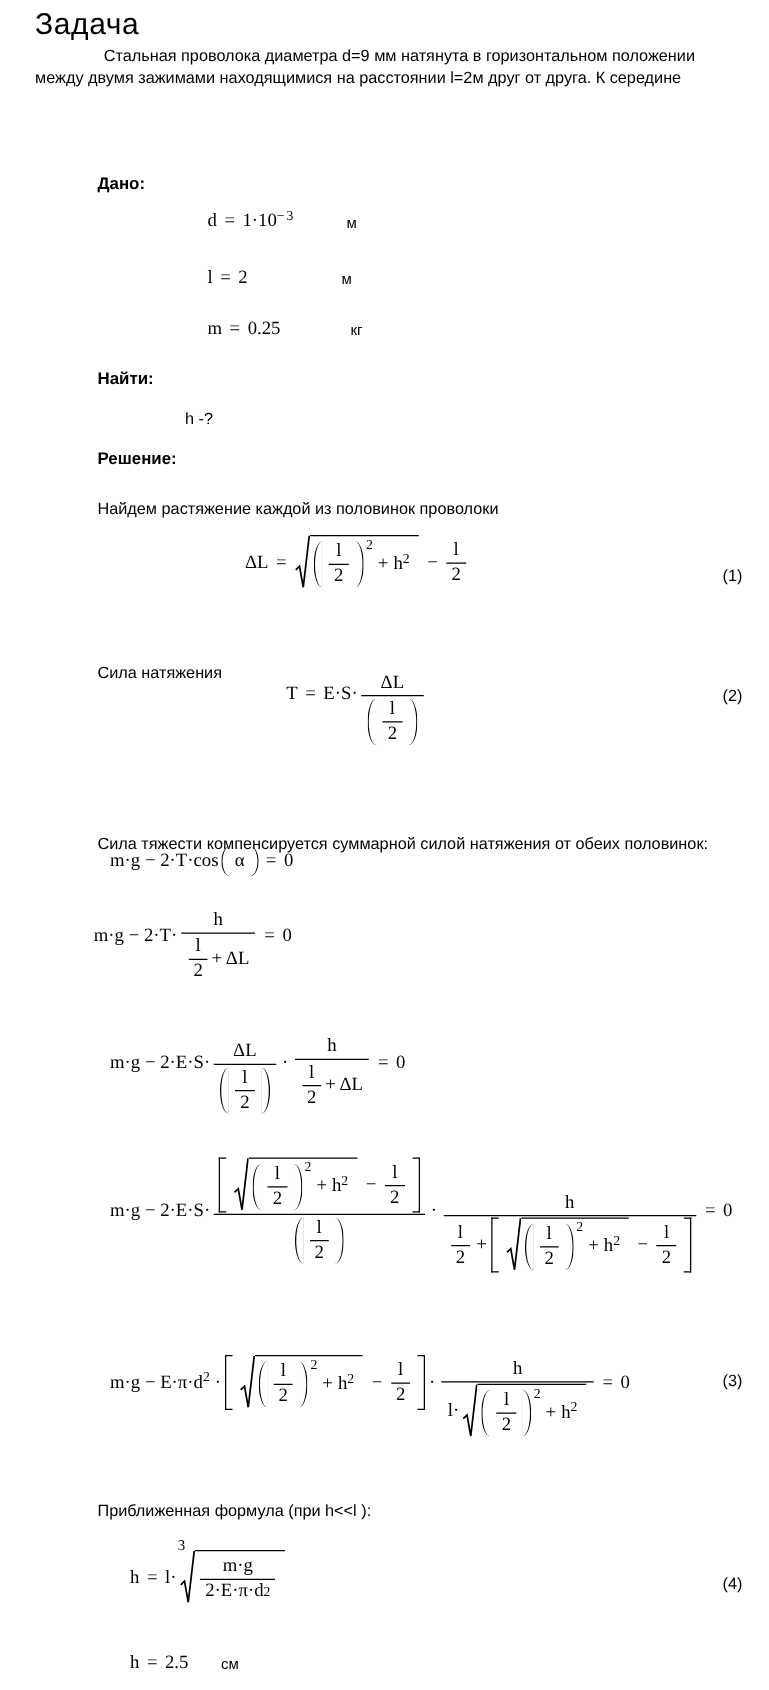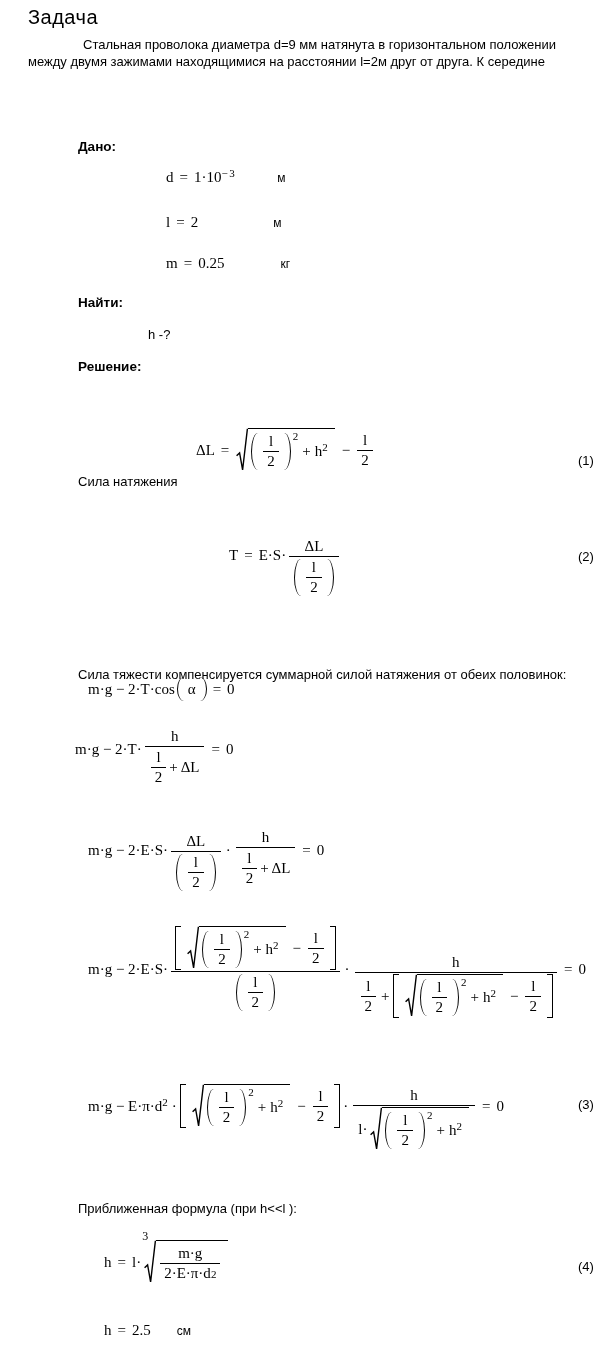--- a/index.html
+++ b/index.html
@@ -1,19 +1,19 @@
 <!DOCTYPE html>
 <html><head>
 <meta charset="utf-8">
 <style>
   html,body { margin:0; padding:0; background:#fff; }
   .canvas { position:relative; width:615px; height:1352px; background:#ffffff;
             font-family:"Liberation Sans", sans-serif; color:#000; overflow:hidden; }
   .abs { position:absolute; }
-  .title { font-size:20px; letter-spacing:0.5px; }
+  .title { font-size:24px; letter-spacing:0.5px; }
   .para-line { font-size:13px; line-height:17px; white-space:nowrap; }
   .indent { padding-left:55px; }
   .hd { font-size:13.5px; font-weight:bold; }
   .txt { font-size:13px; white-space:nowrap; }
   .eqnum { font-size:13px; }
 
   
   .math { font-family:"Liberation Serif", serif; font-size:15px; display:flex;
           align-items:center; white-space:nowrap; }
   .tk { margin:0 1px; display:inline-block; }
@@ -75,20 +75,21 @@
     <span class="tk">m</span>
     <span class="op">=</span>
     <span class="tk">0.25</span>
     <span class="unit" style="margin-left:55px;">кг</span>
   </div>
 
   <div class="abs hd" style="left:78px; top:295px;">Найти:</div>
   <div class="abs txt" style="left:148px; top:327px;">h -?</div>
   <div class="abs hd" style="left:78px; top:359px;">Решение:</div>
 
+  <div class="abs txt" style="left:78px; top:399px;">Найдем растяжение каждой из половинок проволоки</div>
 
   <div class="abs math" style="left:195px; top:428px;">
     <span class="tk">ΔL</span>
     <span class="op">=</span>
     <span class="sqrt">
       <span class="tick">
           <svg viewBox="0 0 20 60" preserveAspectRatio="none">
             <path d="M1 38 L6 34 L11 57 L19 1" fill="none" stroke="#000" stroke-width="1.4" vector-effect="non-scaling-stroke"></path>
           </svg>
         </span>
@@ -107,21 +108,21 @@
       </span>
     </span>
     <span class="op">−</span>
     <span class="frac">
         <span class="num">l</span>
         <span class="den">2</span>
       </span>
   </div>
   <div class="abs eqnum" style="left:578px; top:453px;">(1)</div>
 
-  <div class="abs txt" style="left:78px; top:474px;text-align:right;">Сила натяжения</div>
+  <div class="abs txt" style="left:78px; top:530px;text-align:right;">Сила натяжения</div>
 
   <div class="abs math" style="left:228px; top:525px;">
     <span class="tk">T</span>
     <span class="op">=</span>
     <span class="tk">E·S·</span>
     <span class="frac" style="transform:translateY(12px);">
       <span class="num">ΔL</span>
       <span class="den">
         <span class="par">
             <span class="pl"></span>

